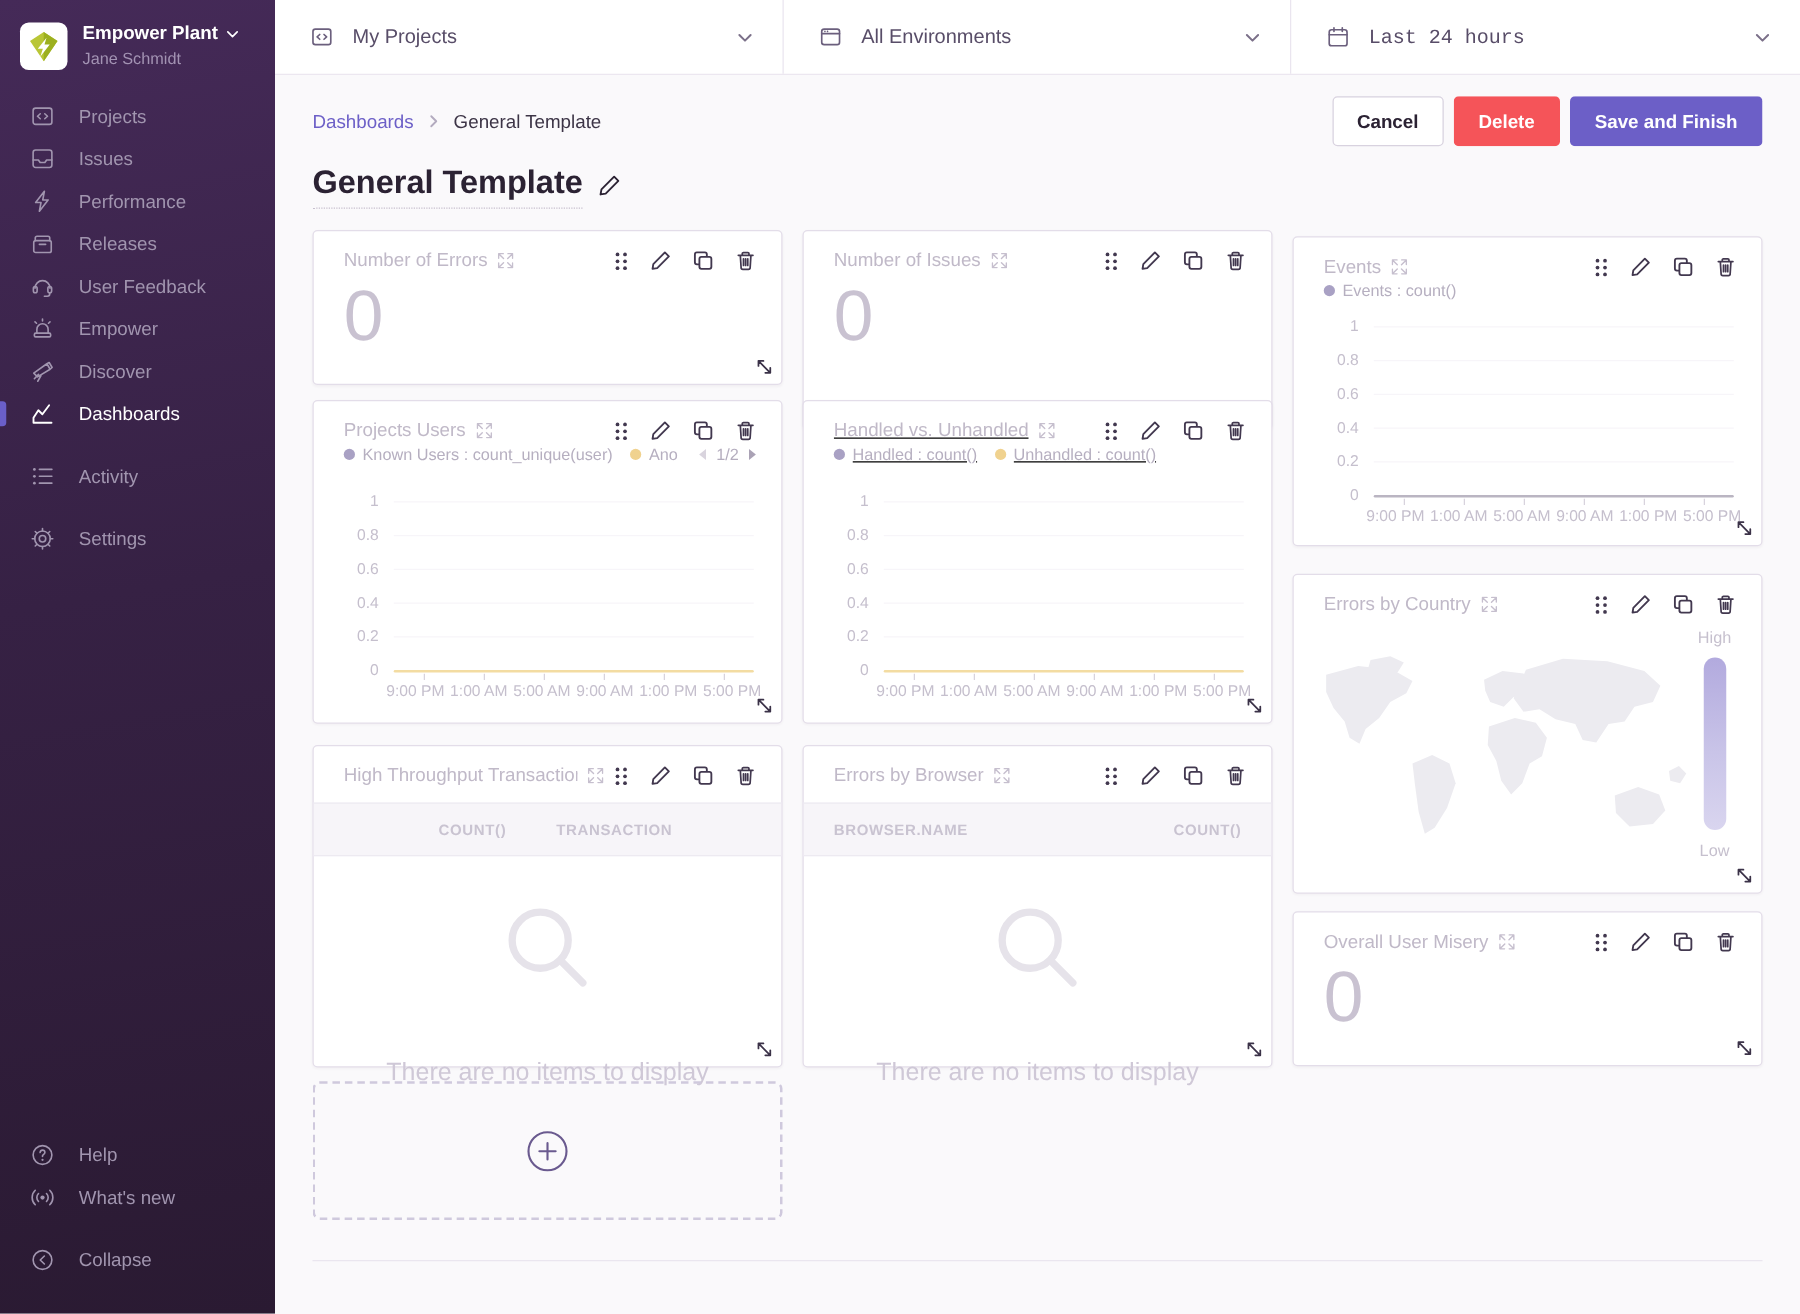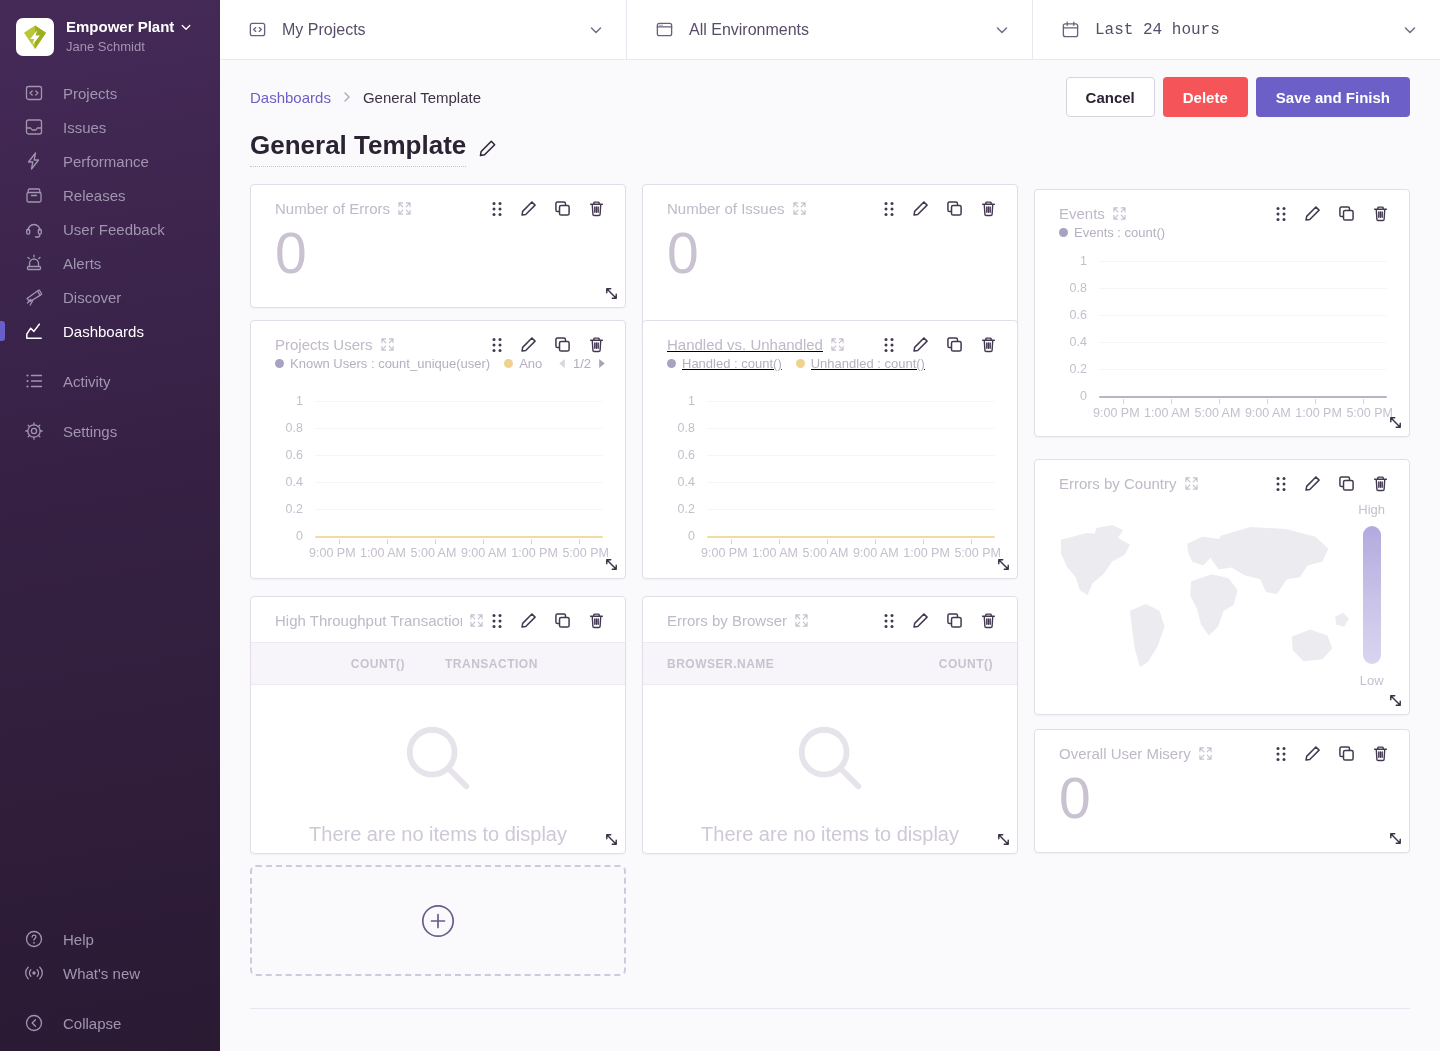--- a/index.html
+++ b/index.html
@@ -12,21 +12,21 @@
   .logo-box { width:38px; height:38px; background:#fff; border-radius:7px; flex:none; display:flex; align-items:center; justify-content:center; }
   .org-block { min-width:0; }
   .org-row { display:flex; align-items:center; gap:6px; color:#fff; font-weight:700; font-size:15px; white-space:nowrap; }
   .user-name { color:#a393b3; font-size:13px; margin-top:4px; }
   .nav { display:flex; flex-direction:column; margin-top:20px; }
   .nav-item { position:relative; display:flex; align-items:center; gap:19px; height:34px; padding:0 16px 0 24px; font-size:15px; color:#a195af; cursor:pointer; white-space:nowrap; }
   .nav-item svg { width:20px; height:20px; flex:none; }
   .nav-item.active { color:#fff; }
   .nav-item.active::before { content:""; position:absolute; left:0; top:7px; width:5px; height:20px; background:#6a5fc8; border-radius:0 3px 3px 0; }
   .nav-gap { height:16px; }
-  .side-foot { margin-top:auto; padding-bottom:11px; display:flex; flex-direction:column; }
+  .side-foot { margin-top:auto; padding-bottom:26px; display:flex; flex-direction:column; }
 
   
   .main { flex:1; display:flex; flex-direction:column; min-width:0; }
   .topbar { height:60px; background:#fff; border-bottom:1px solid #ece7f0; display:flex; flex:none; }
   .filter { display:flex; align-items:center; gap:15px; padding:0 22px 0 28px; font-size:16px; color:#584d68; cursor:pointer; }
   .filter svg.f-ic { width:19px; height:19px; color:#6b5f7d; }
   .filter .chev { margin-left:auto; width:16px; height:16px; color:#7b7089; }
   .f1 { width:407px; border-right:1px solid #eae5ef; }
   .f2 { width:406px; border-right:1px solid #eae5ef; }
   .f3 { flex:1;font-family:Liberation Mono, monospace; }
@@ -79,21 +79,21 @@
   .ticks { position:absolute; left:40px; right:0; top:calc(100% + 3px); display:flex; justify-content:space-around; }
   .ticks i { width:1px; height:5px; background:#d8d3dd; }
   .xticks { position:absolute; left:34px; right:-6px; top:calc(100% + 10px); display:flex; justify-content:space-between; white-space:nowrap; }
 
   .thead { margin-top:13px; height:43px; background:#f7f5f9; border-top:1px solid #edeaf1; border-bottom:1px solid #edeaf1; display:grid; align-items:center; padding:0 24px; font-size:12px; font-weight:700; letter-spacing:.5px; color:#c9c3d1; }
   .thead-a { grid-template-columns:130px 1fr; }
   .thead-a .c1 { text-align:right; }
   .thead-a .c2 { padding-left:40px; }
   .thead-b { grid-template-columns:1fr auto; }
   .thead-b .c2 { text-align:right; }
-  .empty-state { display:flex; flex-direction:column; align-items:center; }
+  .empty-state { display:flex; flex-direction:column; align-items:center;gap:24px; }
   .empty-state svg { margin-top:34px; }
   .empty-msg { margin-top:26px; font-size:20px; color:#cfc8d7; }
 
   .map-body { position:absolute; left:20px; right:58px; top:48px; bottom:24px; }
   .map-body svg { width:100%; height:100%; }
   .map-scale { position:absolute; right:24px; top:42px; display:flex; flex-direction:column; align-items:center; font-size:13px; color:#c6c0ce; }
   .scale-bar { width:18px; height:138px; border-radius:9px; margin:9px 0; background:linear-gradient(180deg,#b2aade 0%,#c9c4e8 55%,#d9d5ef 100%); }
 
   .add-tile { position:absolute; border:2px dashed #cfc9dd; border-radius:6px; display:flex; align-items:center; justify-content:center; cursor:pointer; background:transparent; }
   .add-tile svg { width:34px; height:34px; color:#6a5a8f; }
@@ -159,21 +159,21 @@
           <path d="M15.8 15.2v.8c0 1.1-.9 2-2 2h-2.3"></path>
         </svg>
       <span>User Feedback</span>
     </div>
     <div class="nav-item">
       <svg viewBox="0 0 20 20" fill="none" stroke="currentColor" stroke-width="1.3" stroke-linecap="round" stroke-linejoin="round">
           <path d="M5.5 13.5v-3a4.5 4.5 0 0 1 9 0v3"></path>
           <rect x="3.5" y="13.5" width="13" height="3" rx="1"></rect>
           <path d="M10 2.2v1.6M4 4.5l1.2 1.1M16 4.5l-1.2 1.1"></path>
         </svg>
-      <span>Alerts</span>
+      <span>Empower</span>
     </div>
     <div class="nav-item">
       <svg viewBox="0 0 20 20" fill="none" stroke="currentColor" stroke-width="1.3" stroke-linecap="round" stroke-linejoin="round">
           <path d="M3 11.5 13.5 4l2.6 4.4L6 14.5zM13.5 4l1.8-1 2.4 4-1.6 1.4M8.8 13.5 6.2 18M6.8 12.5 3.5 16"></path>
         </svg>
       <span>Discover</span>
     </div>
     <div class="nav-item active">
       <svg viewBox="0 0 20 20" fill="none" stroke="currentColor" stroke-width="1.5" stroke-linecap="round" stroke-linejoin="round">
           <path d="M2.8 17.2h14.4M2.8 17.2v-4l3.9-6 3.2 3.2 5.4-7.2"></path>

